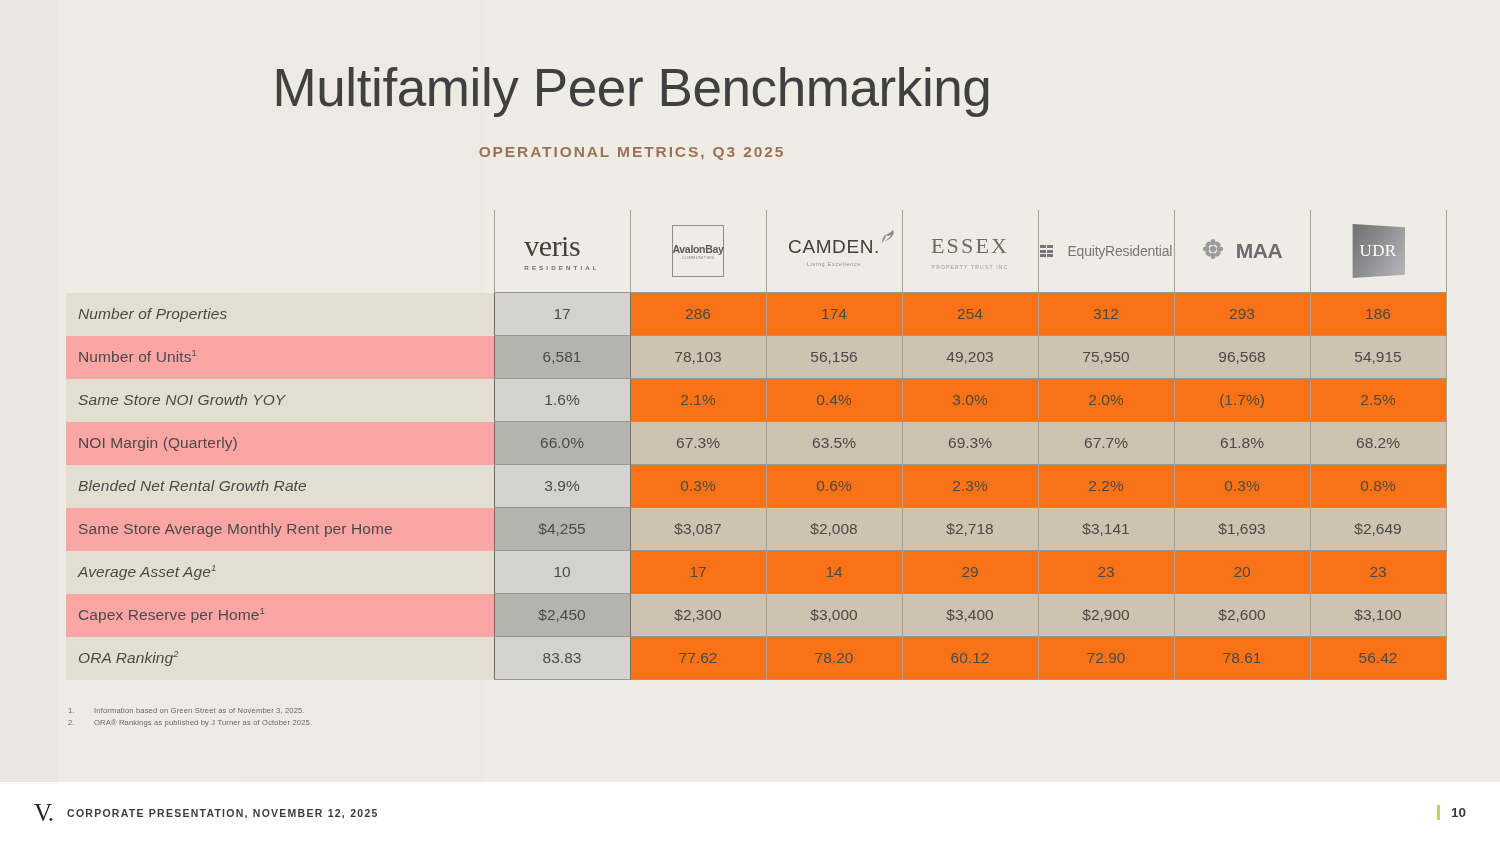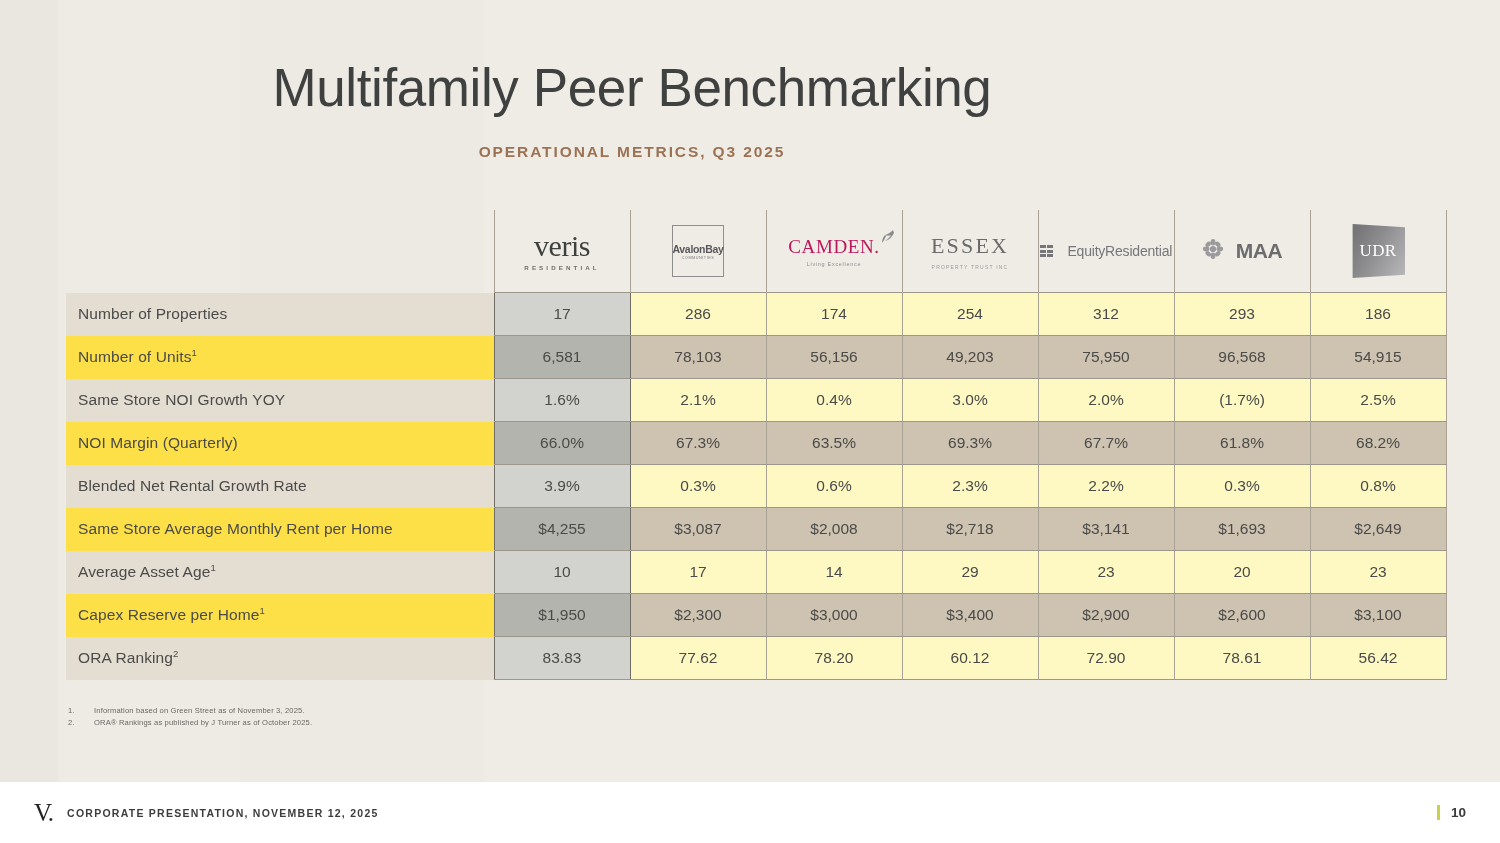--- a/index.html
+++ b/index.html
@@ -78,35 +78,35 @@
     font-size: 15.5px;
     color: #4a4a49;
     height: 43px;
     border-left: 1px solid #a9a294;
     border-top: 1px solid #9d968a;
     border-bottom: 1px solid #9d968a;
   }
   td.val.last { border-right: 1px solid #a9a294; margin-top: 20px; }
 
   
-  tr.odd  td.label-cell { background: #e4ddd2; }
-  tr.even td.label-cell { background: #fde047; }
-  tr.odd  td.val  { background: #fef9c3; }
+  tr.odd  td.label-cell { background: #e4ddd2; font-style: italic; }
+  tr.even td.label-cell { background: #fca5a5; }
+  tr.odd  td.val  { background: #f97316; }
   tr.even td.val  { background: #cec2b0; }
 
   
   tr.odd  td.val.veris { background: #d2d2cf; }
   tr.even td.val.veris { background: #b4b4ae; }
   td.val.veris { border-left: 1px solid #6f6d66; border-right: 1px solid #6f6d66; }
 
   
   .logo-box { display: flex; align-items: center; justify-content: center; height: 82px; }
 
   
-  .veris-logo { text-align: center; line-height: 1; }
+  .veris-logo { text-align: left; line-height: 1; }
   .veris-word {
     font-family: "Liberation Serif", serif;
     font-size: 30px;
     letter-spacing: -0.5px;
     color: #3d403c;
     font-weight: 400;
   }
   .veris-sub {
     margin-top: 4px;
     font-size: 6.2px;
@@ -126,22 +126,22 @@
   .avalon-word {
     font-family: "Liberation Sans", sans-serif;
     font-size: 10.5px; font-weight: bold;
     color: #58585a; letter-spacing: -0.3px; line-height: 1;
   }
   .avalon-sub { font-size: 3.8px; letter-spacing: 0.5px; color: #7a7a7c; margin-top: 2px; }
 
   
   .camden-logo { position: relative; text-align: center; }
   .camden-word {
-    font-family: Liberation Serif, serif;
-    font-size: 19px; letter-spacing: 0.6px; color: #be185d;
+    font-family: Liberation Sans, sans-serif;
+    font-size: 19px; letter-spacing: 0.6px; color: #404040;
   }
   .camden-sub { font-size: 5.5px; letter-spacing: 0.7px; color: #8d8d8f; margin-top: 3px; }
   .camden-bird { position: absolute; right: -18px; top: -8px; }
 
   
   .essex-logo { text-align: center; }
   .essex-word {
     font-family: "Liberation Serif", serif;
     font-size: 22px; letter-spacing: 2.2px; color: #6b6b6d;
   }
@@ -389,21 +389,21 @@
             <td class="val veris">10</td>
             <td class="val">17</td>
             <td class="val">14</td>
             <td class="val">29</td>
             <td class="val">23</td>
             <td class="val">20</td>
             <td class="val last">23</td>
           </tr>
           <tr class="even">
             <td class="label-cell">Capex Reserve per Home<sup>1</sup></td>
-            <td class="val veris">$1,950</td>
+            <td class="val veris">$2,450</td>
             <td class="val">$2,300</td>
             <td class="val">$3,000</td>
             <td class="val">$3,400</td>
             <td class="val">$2,900</td>
             <td class="val">$2,600</td>
             <td class="val last">$3,100</td>
           </tr>
           <tr class="odd">
             <td class="label-cell">ORA Ranking<sup>2</sup></td>
             <td class="val veris">83.83</td>

